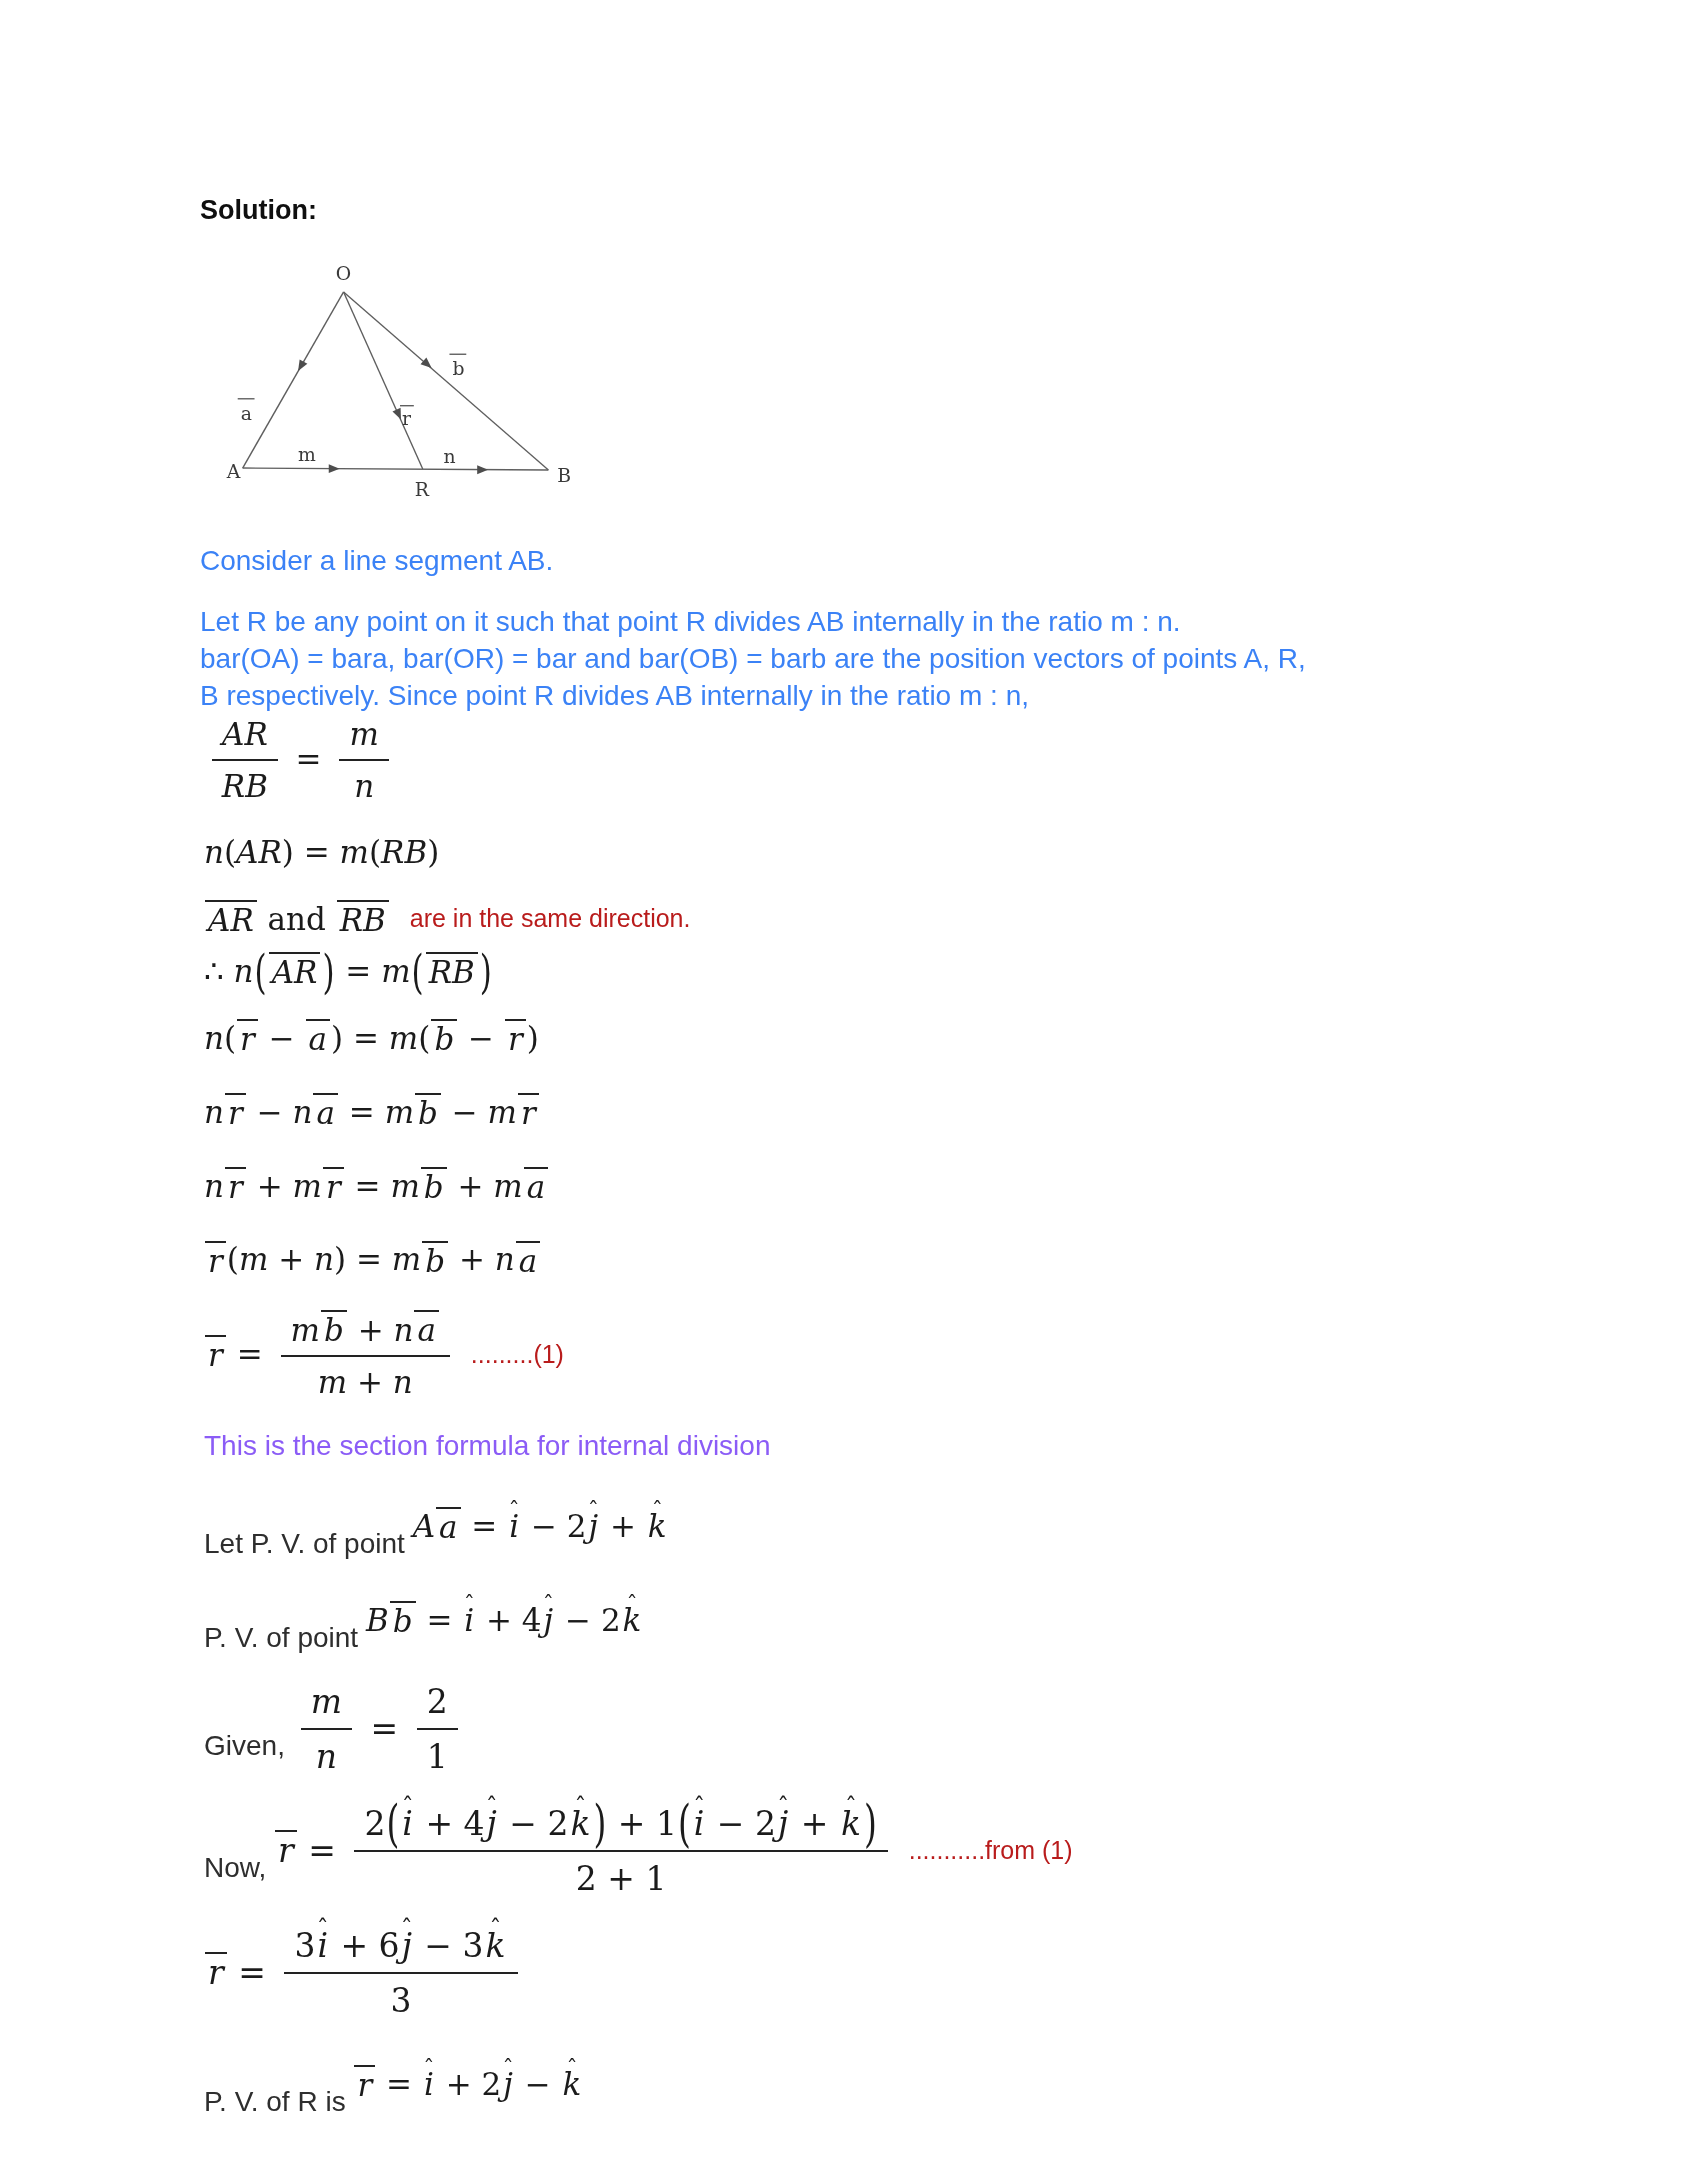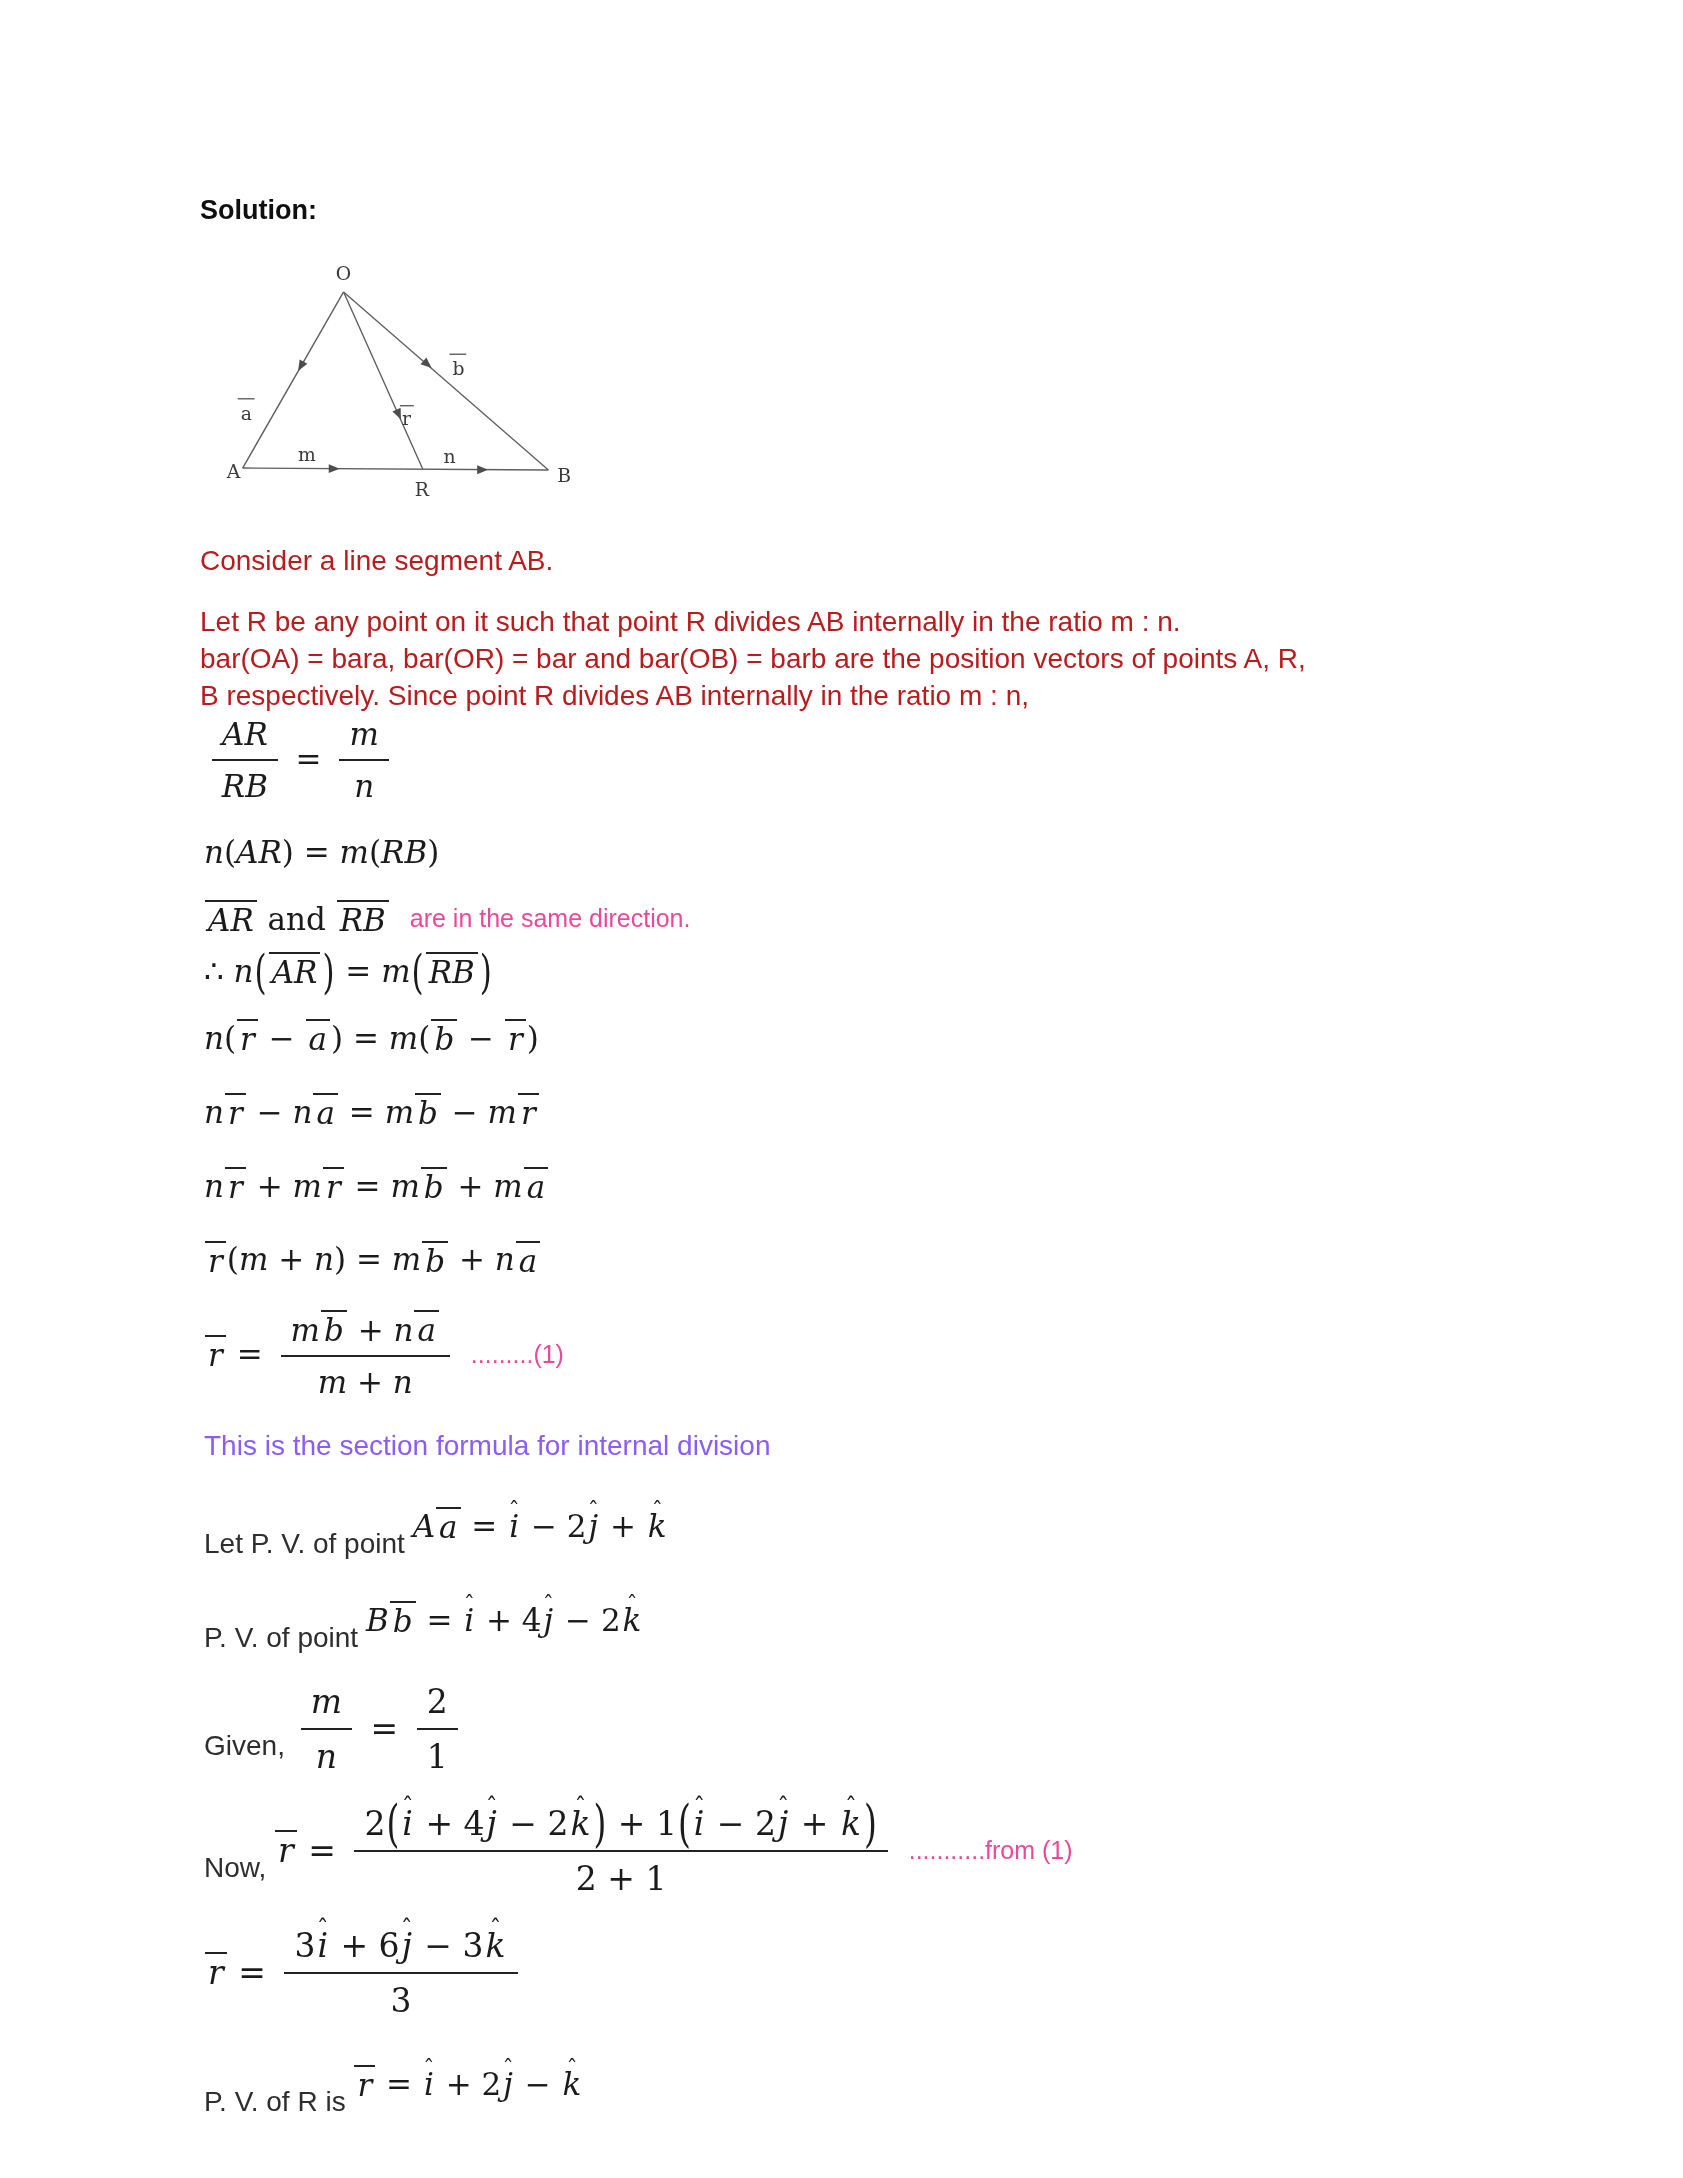--- a/index.html
+++ b/index.html
@@ -1,35 +1,35 @@
 <!DOCTYPE html>
 <html><head>
 <meta charset="utf-8">
 <style>
   html,body{margin:0;padding:0;background:#ffffff;}
   body{width:1683px;height:2178px;font-family:"Liberation Sans",sans-serif;color:#2d2d2d;overflow:hidden;}
   .content{padding:190px 0 0 200px;width:1366px;}
   .heading{font-size:27px;font-weight:700;color:#0f0f0f;margin:0 0 24px 0;line-height:40px;}
   .diagram{margin:0 0 40px 10px;display:block;}
-  .ptext{font-size:28px;line-height:37px;color:#b91c1c;margin:0;}
+  .ptext{font-size:28px;line-height:37px;color:#3b82f6;margin:0;}
   .consider{margin-bottom:24px;}
   .para{}
   
   .eq{font-family:"DejaVu Serif",serif;font-size:31px;color:#1b1b1b;display:flex;align-items:center;margin:0 0 30px 4px;}
   .eq i, .mathwrap i{font-style:italic;font-family:"DejaVu Serif",serif;}
   .mt,.mu{white-space:pre;}
   .mu{font-style:normal;}
   .mfrac{display:inline-flex;flex-direction:column;align-items:center;margin:0 8px;vertical-align:middle;}
   .mnum{display:flex;justify-content:center;align-items:flex-end;padding:2px 10px 7px 10px;border-bottom:2px solid #222;}
   .mden{display:flex;justify-content:center;padding-top:7px;}
   .mbar{display:inline-block;border-top:2px solid #222;padding:1px 3px 0 3px;margin:0 1px;line-height:1.12;}
   .mhat{display:inline-block;position:relative;margin:0 2px;}
   .mhat .hm{position:absolute;top:-0.48em;left:50%;transform:translateX(-50%);font-size:0.72em;font-style:normal;}
   .bigp{display:inline-block;transform:scaleY(1.5);transform-origin:center;font-style:normal;margin:0 1px;}
-  .manno{font-family:"Liberation Sans",sans-serif;font-size:25px;color:#ec4899;white-space:pre;margin-left:6px;}
+  .manno{font-family:"Liberation Sans",sans-serif;font-size:25px;color:#b91c1c;white-space:pre;margin-left:6px;}
   .tight{margin-bottom:14px;}
   .gap-lg{margin-bottom:36px;}
   .note{font-size:28px;color:#8b5cf6;margin:22px 0 30px 4px;}
   .mixed{display:flex;align-items:center;margin:0 0 26px 4px;}
   .mixed .pre{font-size:28px;color:#2e2e2e;white-space:pre;margin-top:36px;}
   .mathwrap{font-family:"DejaVu Serif",serif;font-size:31px;color:#1b1b1b;display:inline-flex;align-items:center;}
   .lg .mathwrap,.eq.lg{font-size:33px;}
   .dtext{font-family:"DejaVu Serif",serif;font-size:19px;fill:#3a3a3a;}
 </style>
 </head>

